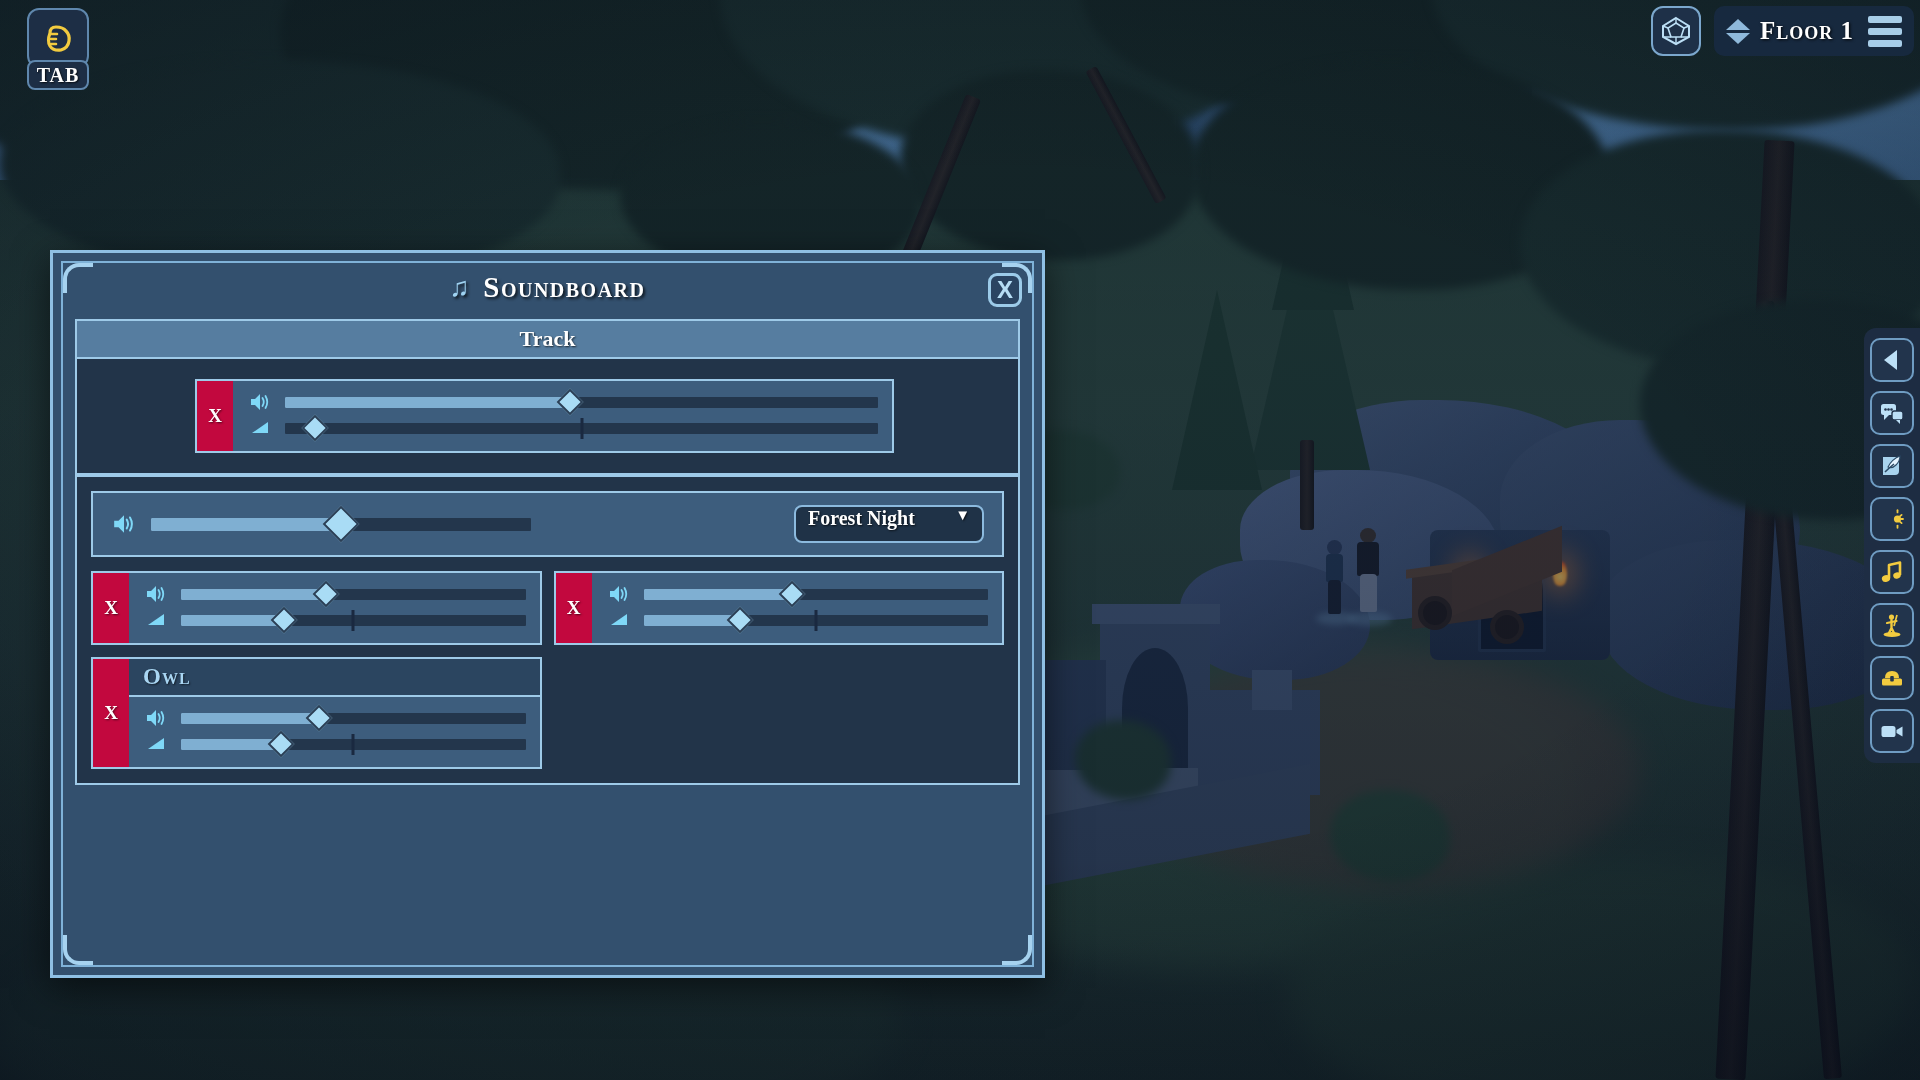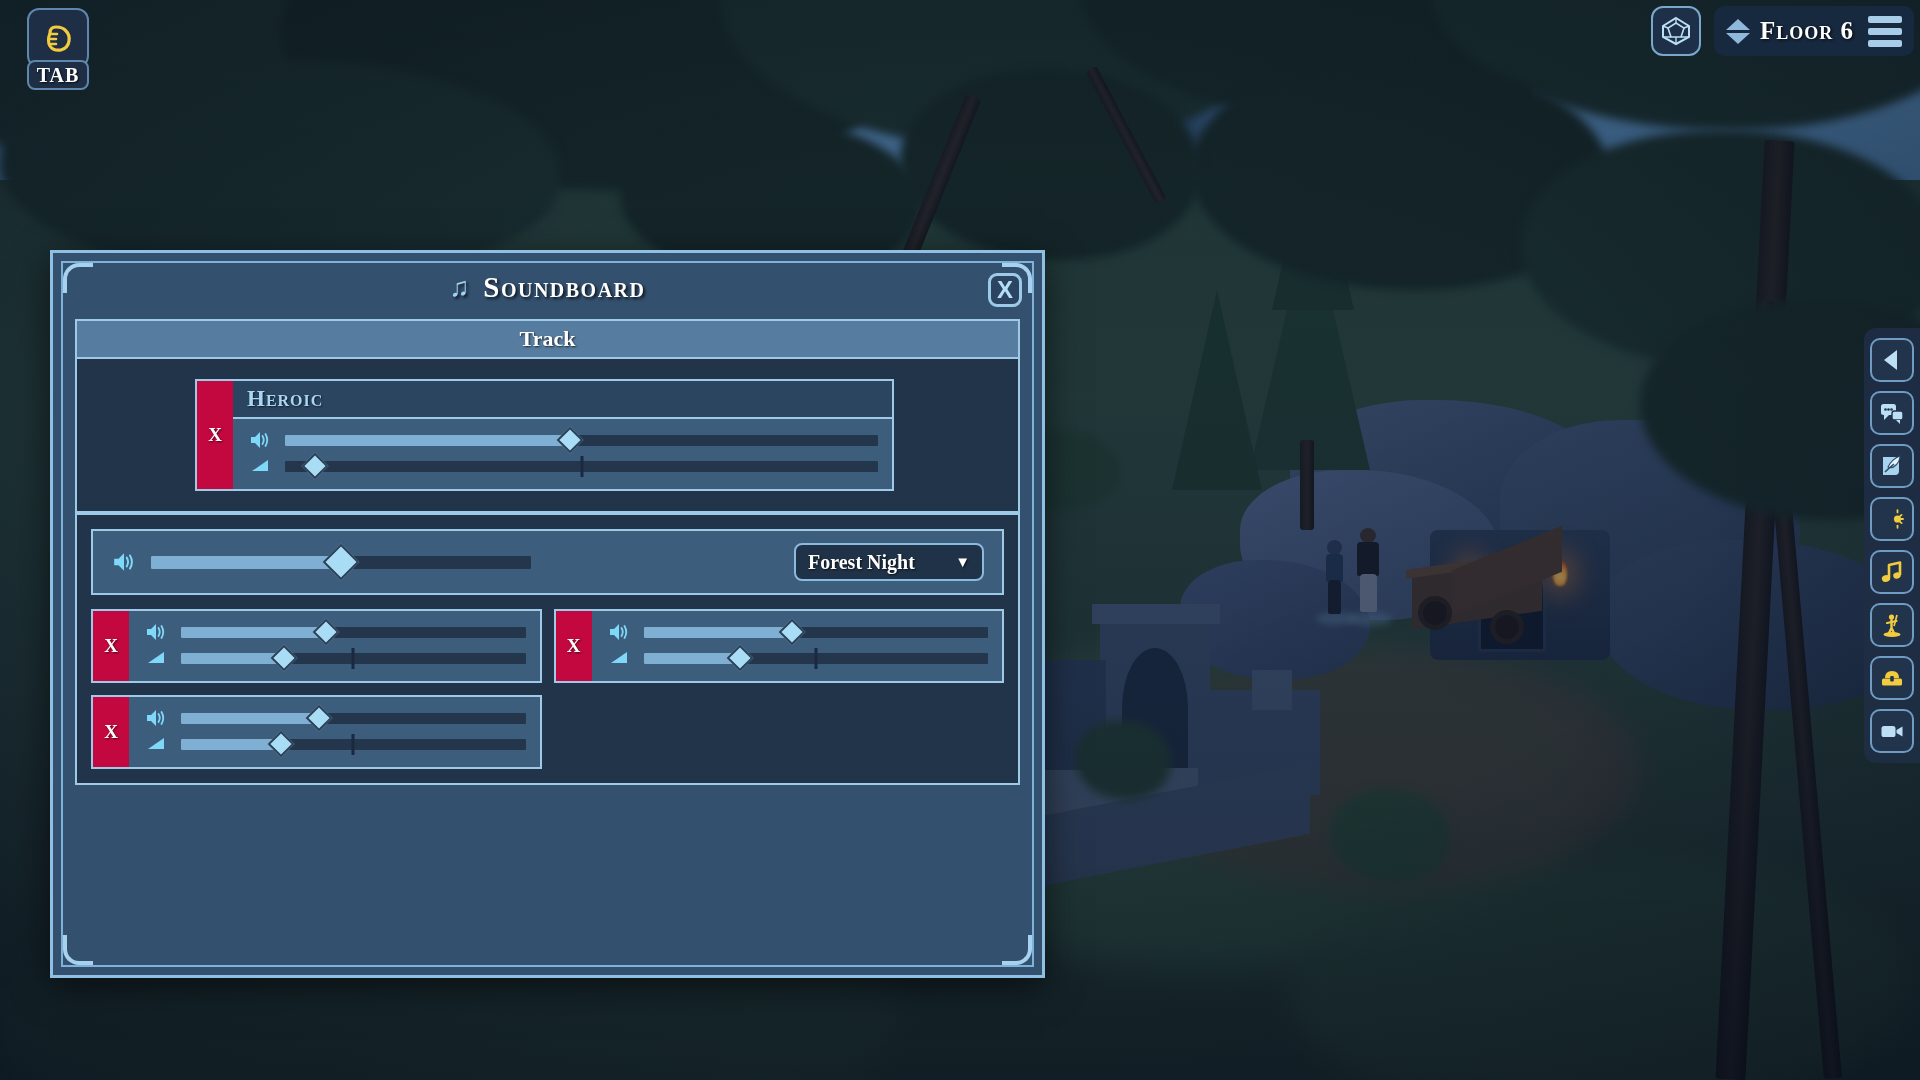--- a/index.html
+++ b/index.html
@@ -260,21 +260,21 @@
 
   
   .amb-master {
     background: #3d5d7d; border: 2px solid #9ecae8;
     display: flex; align-items: center; gap: 16px; padding: 12px 18px;
   }
   .amb-rail-wrap { display: flex; align-items: center; gap: 14px; flex: 1; }
   .dropdown {
     width: 190px; height: 38px; border-radius: 8px;
     background: #1f3247; border: 2px solid #8cbade;
-    display: flex; align-items: center; justify-content: space-between;
+    display: flex; align-items: flex-start; justify-content: space-between;
     padding: 0 12px;
     color: #fff; font-size: 20px; font-weight: bold;
     text-shadow: 1px 1px 2px rgba(0,0,0,.7);
     flex-shrink: 0;
   }
   .chev { color: #ffffff; font-size: 15px; }
 
   
   .card-grid {
     display: grid; grid-template-columns: 1fr 1fr;
@@ -393,21 +393,21 @@
       <polygon points="16,8 24,13 21,22 11,22 8,13" fill="none" stroke="#bcdff6" stroke-width="1.6"></polygon>
       <path d="M16,3 L16,8 M3,11 L8,13 M29,11 L24,13 M3,22 L11,22 M29,22 L21,22 M16,29 L16,22" stroke="#bcdff6" stroke-width="1.4"></path>
     </svg>
   </div>
 
   <div class="floor-bar">
     <div class="floor-stepper">
       <div class="tri-up"></div>
       <div class="tri-down"></div>
     </div>
-    <div class="floor-text">Floor 6</div>
+    <div class="floor-text">Floor 1</div>
     <div class="burger">
         <i></i>
         <i></i>
         <i></i>
       </div>
   </div>
 
   <div class="toolbar">
     <div class="tool-btn">
       <svg width="26" height="26" viewBox="0 0 26 26">
@@ -490,21 +490,20 @@
 
     <div class="close-btn">X</div>
 
     <div class="panel-body">
 
       <div class="section-head">Track</div>
       <div class="section-box">
         <div class="track-card" style="margin:6px 110px 6px 104px;">
           <div class="track-x">X</div>
           <div class="track-main">
-            <div class="track-name">Heroic</div>
             <div class="track-sliders">
               <div class="slider-row">
                 <span class="slider-ico">
                   <svg width="22" height="20" viewBox="0 0 22 20">
                     <polygon points="2,7 6,7 11,2 11,18 6,13 2,13" fill="#7fd8f7"></polygon>
                     <path d="M13.5 6 Q16 10 13.5 14" stroke="#7fd8f7" stroke-width="1.8" fill="none" stroke-linecap="round"></path>
                     <path d="M16.5 4 Q20 10 16.5 16" stroke="#7fd8f7" stroke-width="1.8" fill="none" stroke-linecap="round"></path>
                   </svg>
                 </span>
                 <div class="rail">
@@ -615,20 +614,21 @@
                     <div class="thumb" style="left:28%"></div>
                   </div>
                 </div>
               </div>
             </div>
           </div>
 
           <div class="track-card">
             <div class="track-x">X</div>
             <div class="track-main">
+              <div class="track-name">Owl</div>
               <div class="track-sliders">
                 <div class="slider-row">
                   <span class="slider-ico">
                     <svg width="22" height="20" viewBox="0 0 22 20">
                       <polygon points="2,7 6,7 11,2 11,18 6,13 2,13" fill="#7fd8f7"></polygon>
                       <path d="M13.5 6 Q16 10 13.5 14" stroke="#7fd8f7" stroke-width="1.8" fill="none" stroke-linecap="round"></path>
                       <path d="M16.5 4 Q20 10 16.5 16" stroke="#7fd8f7" stroke-width="1.8" fill="none" stroke-linecap="round"></path>
                     </svg>
                   </span>
                   <div class="rail">

